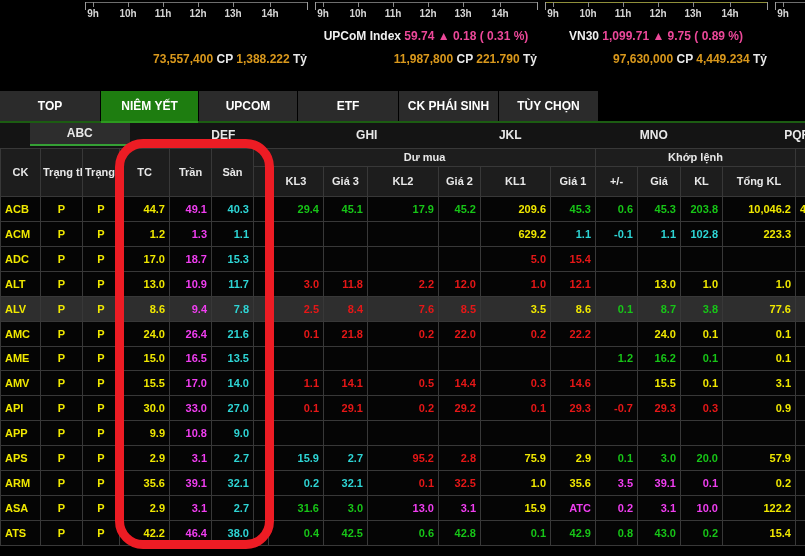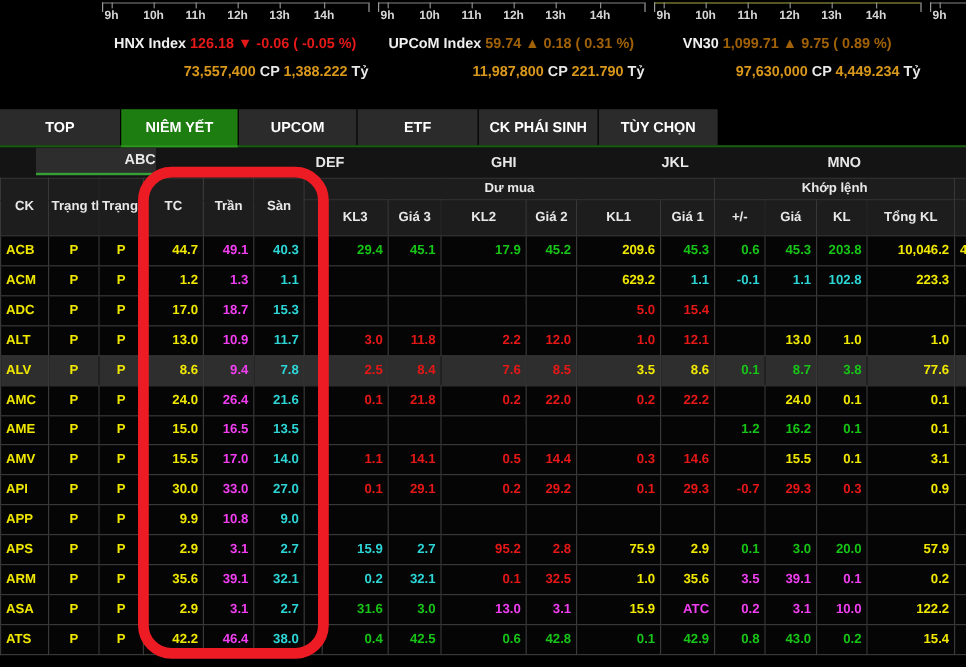--- a/index.html
+++ b/index.html
@@ -14,35 +14,35 @@
   .panel { position:absolute; top:0; width:222px; height:91px; }
   .axis { position:absolute; left:0; top:2px; width:222px; height:1px; }
   .tick { position:absolute; top:2px; width:1px; height:5px; background:#8a8a8a; }
   .tick.tall { height:8px; background:#9a9a9a; }
   .hour { position:absolute; top:8px; width:32px; margin-left:-16px; text-align:center;
           font-size:10px; font-weight:bold; color:#d6d6d6; }
   .index-line { position:absolute; left:0; top:29px; width:222px; text-align:center;
                 font-size:12px; font-weight:bold; white-space:nowrap; color:#f0f0f0; }
   .vol-line   { position:absolute; left:0; top:52px; width:222px; text-align:right;
                 font-size:12px; font-weight:bold; white-space:nowrap; color:#e8e8e8; }
-  .up   { color:#a16207; }
+  .up   { color:#ec4899; }
   .down { color:#e61919; }
   .gold { color:#d9981c; }
   
   #tab-bar { position:absolute; left:0; top:91px; width:805px; height:30px;
              display:flex; background:#000; }
   .tab { height:30px; line-height:30px; text-align:center; color:#fff;
          font-size:12px; font-weight:bold; background:#2b2b2b; margin-right:1px; cursor:pointer; }
   .tab.active { background:#1e7d10; }
   #tab-underline { position:absolute; left:0; top:121px; width:805px; height:2px; background:#1c5c12; }
   #tab-underline .seg { position:absolute; left:101px; width:97px; height:2px; background:#2c9a1e; }
   
   #alpha-bar { position:absolute; left:0; top:123px; width:805px; height:25px;
                display:flex; background:#141414; overflow:hidden; }
-  .alpha { width:143.5px; flex:none; text-align:right; font-size:12px; font-weight:bold;
+  .alpha { width:143.5px; flex:none; text-align:center; font-size:12px; font-weight:bold;
            color:#e8e8e8; line-height:25px; cursor:pointer;padding-left:16px; }
   .alpha .chip { display:block; width:100px; height:23px; line-height:21px; margin:0 auto;
                  background:#2d2d2d; border-bottom:2px solid #35a035; }
   
   #board { position:absolute; left:0; top:148px; border-collapse:collapse;
            table-layout:fixed; width:835px; font-size:11px; font-weight:bold; }
   #board th, #board td { border:1px solid #383838; overflow:hidden; white-space:nowrap; }
   #board thead th { background:#1d1d1d; color:#e8e8e8; font-weight:bold;
                     text-align:center; line-height:1.15; padding:0 2px; }
   #board thead tr.r1 th { height:18px; }
@@ -76,21 +76,20 @@
         <div class="tick" style="left: 43px;"></div>
         <div class="hour" style="left: 43px;">10h</div>
         <div class="tick" style="left: 78px;"></div>
         <div class="hour" style="left: 78px;">11h</div>
         <div class="tick" style="left: 113px;"></div>
         <div class="hour" style="left: 113px;">12h</div>
         <div class="tick" style="left: 148px;"></div>
         <div class="hour" style="left: 148px;">13h</div>
         <div class="tick" style="left: 185px;"></div>
         <div class="hour" style="left: 185px;">14h</div>
-        <div class="index-line"><span>HNX Index </span><span class="down">126.18 </span><span class="down">▼</span><span class="down"> -0.06 ( -0.05 %)</span></div>
         <div class="vol-line"><span class="gold">73,557,400 </span><span>CP </span><span class="gold">1,388.222 </span><span>Tỷ</span></div>
       </div>
       <div class="panel" style="left: 315px;">
         <div class="axis" style="background: rgb(110, 110, 110);"></div>
         <div class="tick tall" style="left: 0px;"></div>
         <div class="tick tall" style="left: 222px;"></div>
         <div class="tick" style="left: 8px;"></div>
         <div class="hour" style="left: 8px;">9h</div>
         <div class="tick" style="left: 43px;"></div>
         <div class="hour" style="left: 43px;">10h</div>

